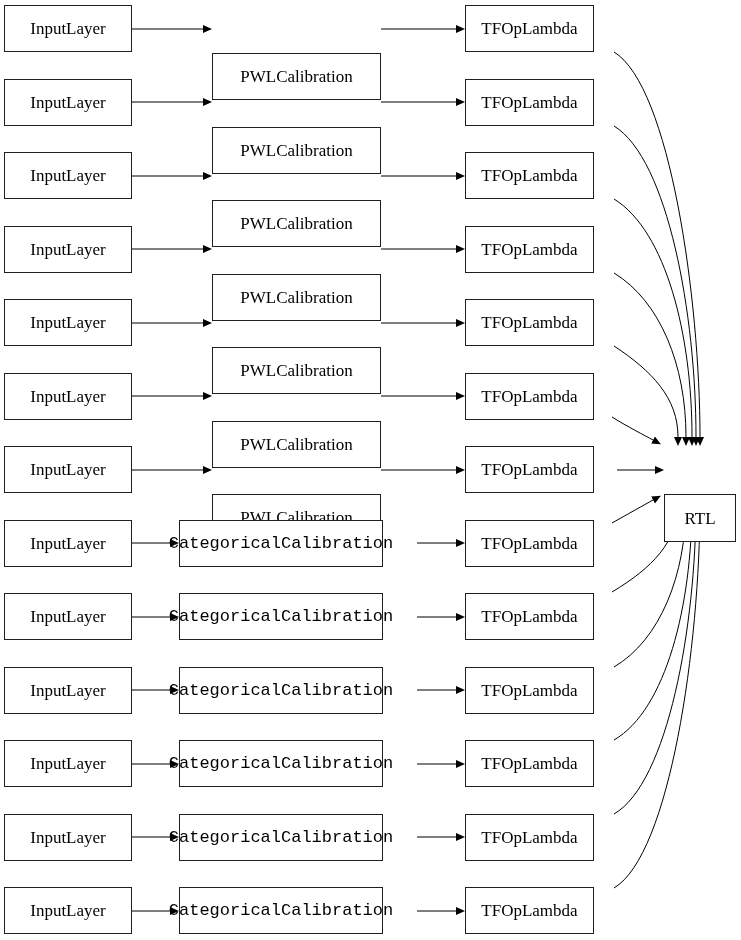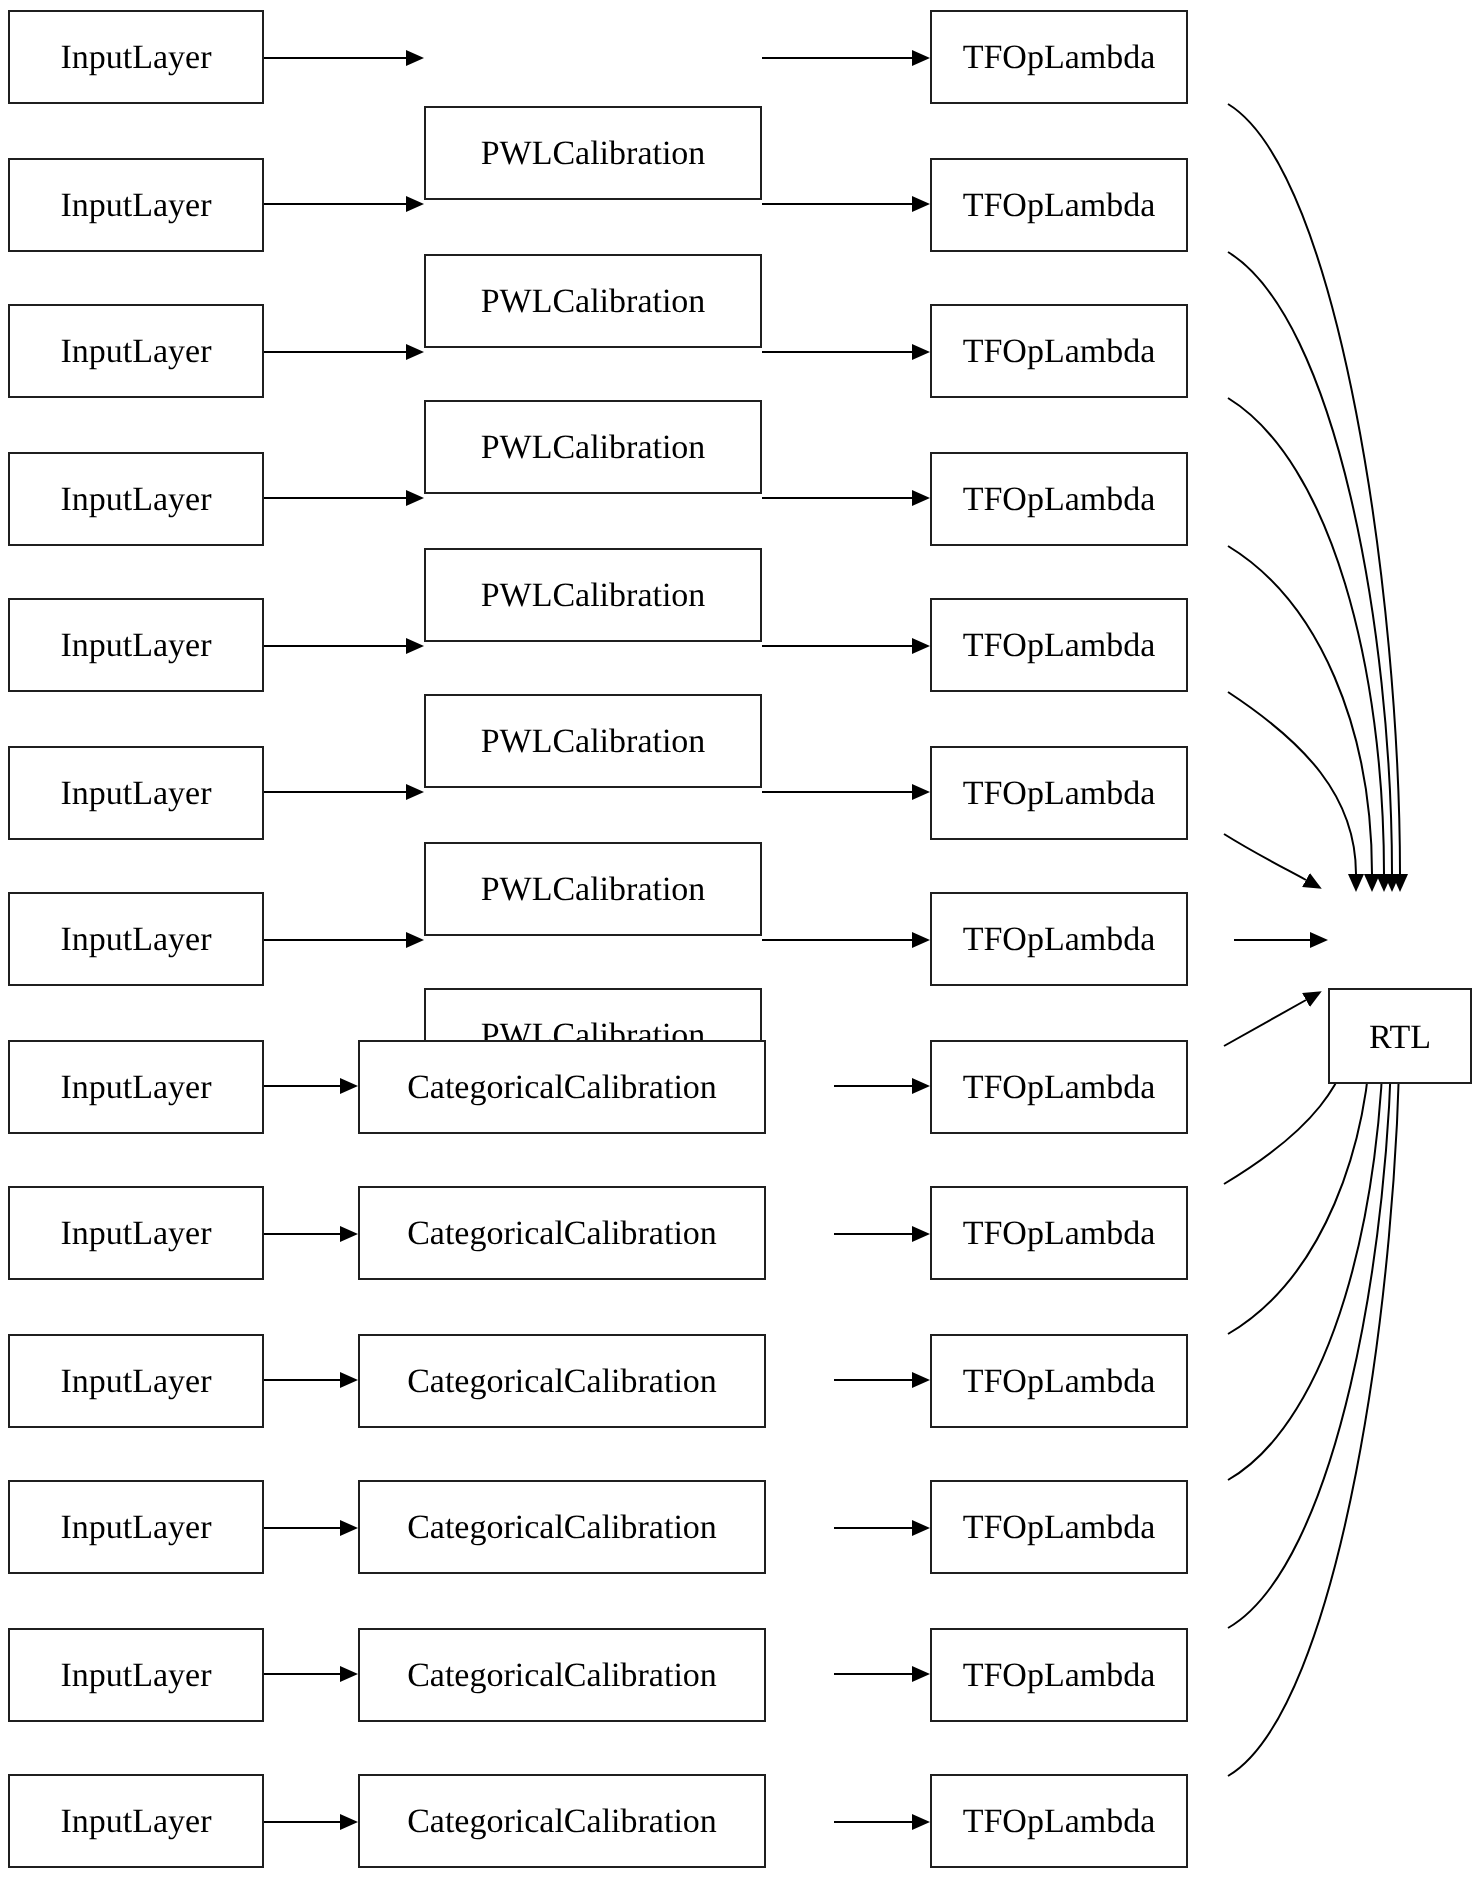--- a/index.html
+++ b/index.html
@@ -4,21 +4,21 @@
 <style>
   html,body{margin:0;padding:0;background:#ffffff;}
   .canvas{position:relative;width:741px;height:940px;background:#ffffff;overflow:hidden;
           font-family:"Liberation Serif","DejaVu Serif",serif;}
   .edges{position:absolute;left:0;top:0;width:741px;height:940px;pointer-events:none;}
   .node{position:absolute;height:47px;box-sizing:border-box;border:1px solid #1f1f1f;
         background:#ffffff;display:flex;align-items:center;justify-content:center;
         font-size:17px;color:#000000;white-space:nowrap;line-height:1;}
   .col-input{left:4px;width:128px;}
   .col-pwl{left:212px;width:169px;margin-top:48px;}
-  .col-cat{left:179px;width:204px;}
+  .col-cat{left:179px;width:204px;font-family:Liberation Mono, monospace;}
   .col-lambda{left:465px;width:129px;}
   .r0{top:5px}.r1{top:79px}.r2{top:152px}.r3{top:226px}.r4{top:299px}.r5{top:373px}
   .r6{top:446px}.r7{top:520px}.r8{top:593px}.r9{top:667px}.r10{top:740px}.r11{top:814px}.r12{top:887px}
   .rtl{left:664px;top:446px;width:72px;height:48px;margin-top:48px;}
   svg path{fill:none;stroke:#000000;stroke-width:1;}
 </style>
 </head>
 <body>
 
 <div class="canvas">

